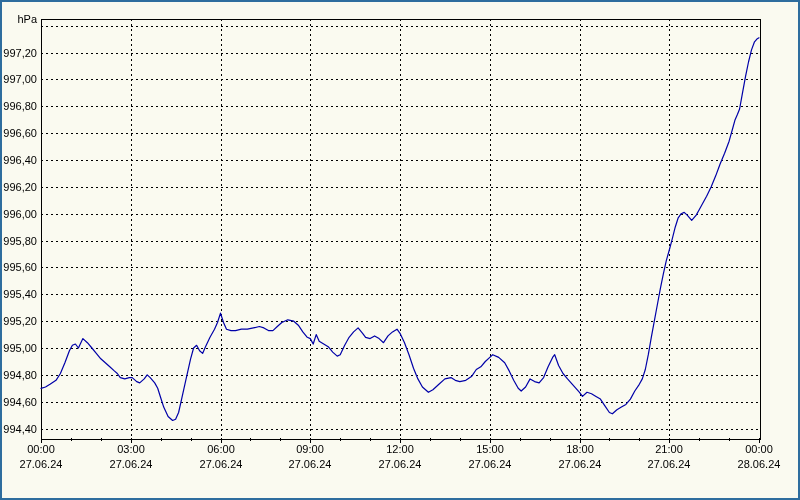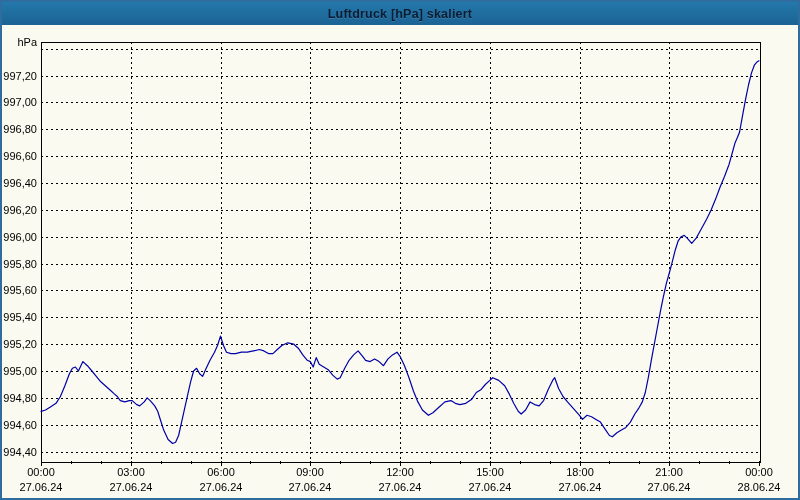--- a/index.html
+++ b/index.html
@@ -18,23 +18,20 @@
   }
   .chart-host{position:relative;}
   svg{display:block;}
   .tick-label{font-family:"Liberation Sans",sans-serif;font-size:11px;fill:#000;}
   .unit-label{font-family:"Liberation Sans",sans-serif;font-size:11px;fill:#000;}
 </style>
 </head>
 <body>
 
 <div class="window">
-  <div class="titlebar">
-    <span>Luftdruck [hPa] skaliert</span>
-  </div>
   <div class="chart-host">
     <svg id="chart" width="796" height="473" viewBox="2 25 796 473">
         <line x1="41" y1="452.5" x2="759" y2="452.5" stroke="#000000" stroke-width="1" stroke-dasharray="2 3" shape-rendering="crispEdges"></line>
         <text x="37" y="456" text-anchor="end" class="tick-label">994,40</text>
         <line x1="41" y1="425.5" x2="759" y2="425.5" stroke="#000000" stroke-width="1" stroke-dasharray="2 3" shape-rendering="crispEdges"></line>
         <text x="37" y="429" text-anchor="end" class="tick-label">994,60</text>
         <line x1="41" y1="398.5" x2="759" y2="398.5" stroke="#000000" stroke-width="1" stroke-dasharray="2 3" shape-rendering="crispEdges"></line>
         <text x="37" y="402" text-anchor="end" class="tick-label">994,80</text>
         <line x1="41" y1="371.5" x2="759" y2="371.5" stroke="#000000" stroke-width="1" stroke-dasharray="2 3" shape-rendering="crispEdges"></line>
         <text x="37" y="375" text-anchor="end" class="tick-label">995,00</text>

